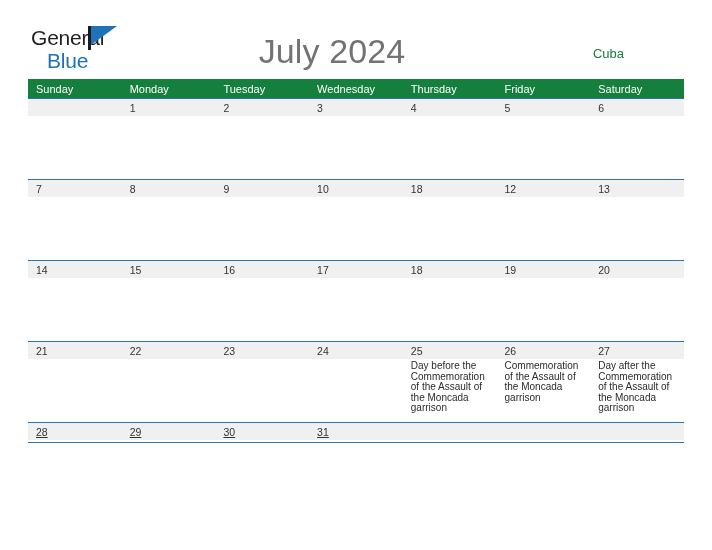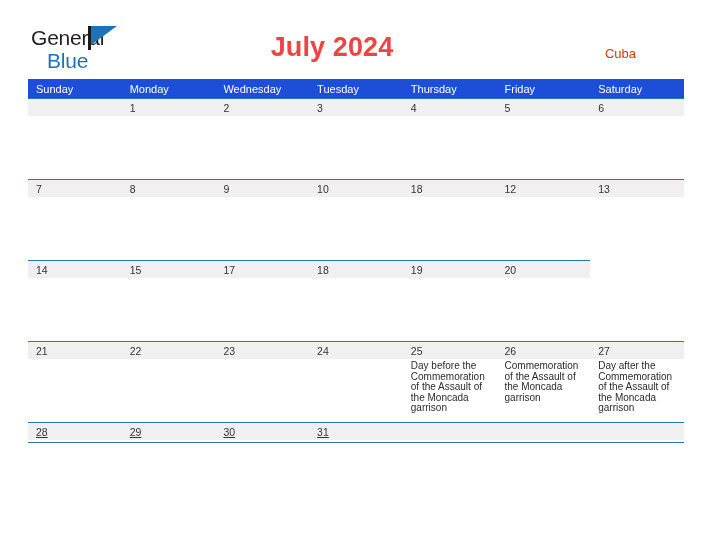--- a/index.html
+++ b/index.html
@@ -73,53 +73,53 @@
     margin-left: 16px;
     letter-spacing: -0.2px;
   }
 
   .title {
     position: absolute;
     left: 0;
     right: 0;
     top: 32px;
     text-align: center;
-    font-size: 27px;
-    color: #ef4444;
-    font-weight: bold;
+    font-size: 34px;
+    color: #737373;
+    font-weight: normal;
     letter-spacing: 0.1px;
   }
 
   .locale {
     position: absolute;
-    right: 28px;
+    right: 40px;
     top: 46px;
     font-size: 13px;
-    color: #c2410c;
+    color: #15803d;
   }
 
   
   .calendar {
     position: absolute;
     left: 28px;
     top: 79px;
     width: 656px;
   }
   .cal-row {
     display: flex;
     width: 100%;
   }
   .cal-cell {
     width: 93.71px;
     box-sizing: border-box;
   }
 
   
   .weekday-row .cal-cell {
-    background: #1d4ed8;
+    background: #15803d;
     color: #ffffff;
     font-size: 11px;
     padding: 5px 0 5px 8px;
     height: 19px;
     line-height: 10px;
   }
 
   
   .week {
     position: relative;
@@ -176,22 +176,22 @@
   <div class="title">July 2024</div>
 
   <div class="locale">Cuba</div>
 
 </div>
 
 <div class="calendar">
   <div class="cal-row weekday-row" id="weekday-row">
       <div class="cal-cell">Sunday</div>
       <div class="cal-cell">Monday</div>
+      <div class="cal-cell">Tuesday</div>
       <div class="cal-cell">Wednesday</div>
-      <div class="cal-cell">Tuesday</div>
       <div class="cal-cell">Thursday</div>
       <div class="cal-cell">Friday</div>
       <div class="cal-cell">Saturday</div>
     </div>
   <div id="weeks-container">
       <div class="cal-row week">
         <div class="cal-cell day">
           <div class="daynum-band blank"></div>
         </div>
         <div class="cal-cell day">
@@ -237,20 +237,23 @@
         </div>
       </div>
       <div class="cal-row week">
         <div class="cal-cell day">
           <div class="daynum-band">14</div>
         </div>
         <div class="cal-cell day">
           <div class="daynum-band">15</div>
         </div>
         <div class="cal-cell day">
+          <div class="daynum-band">16</div>
+        </div>
+        <div class="cal-cell day">
           <div class="daynum-band">17</div>
         </div>
         <div class="cal-cell day">
           <div class="daynum-band">18</div>
         </div>
         <div class="cal-cell day">
           <div class="daynum-band">19</div>
         </div>
         <div class="cal-cell day">
           <div class="daynum-band">20</div>

